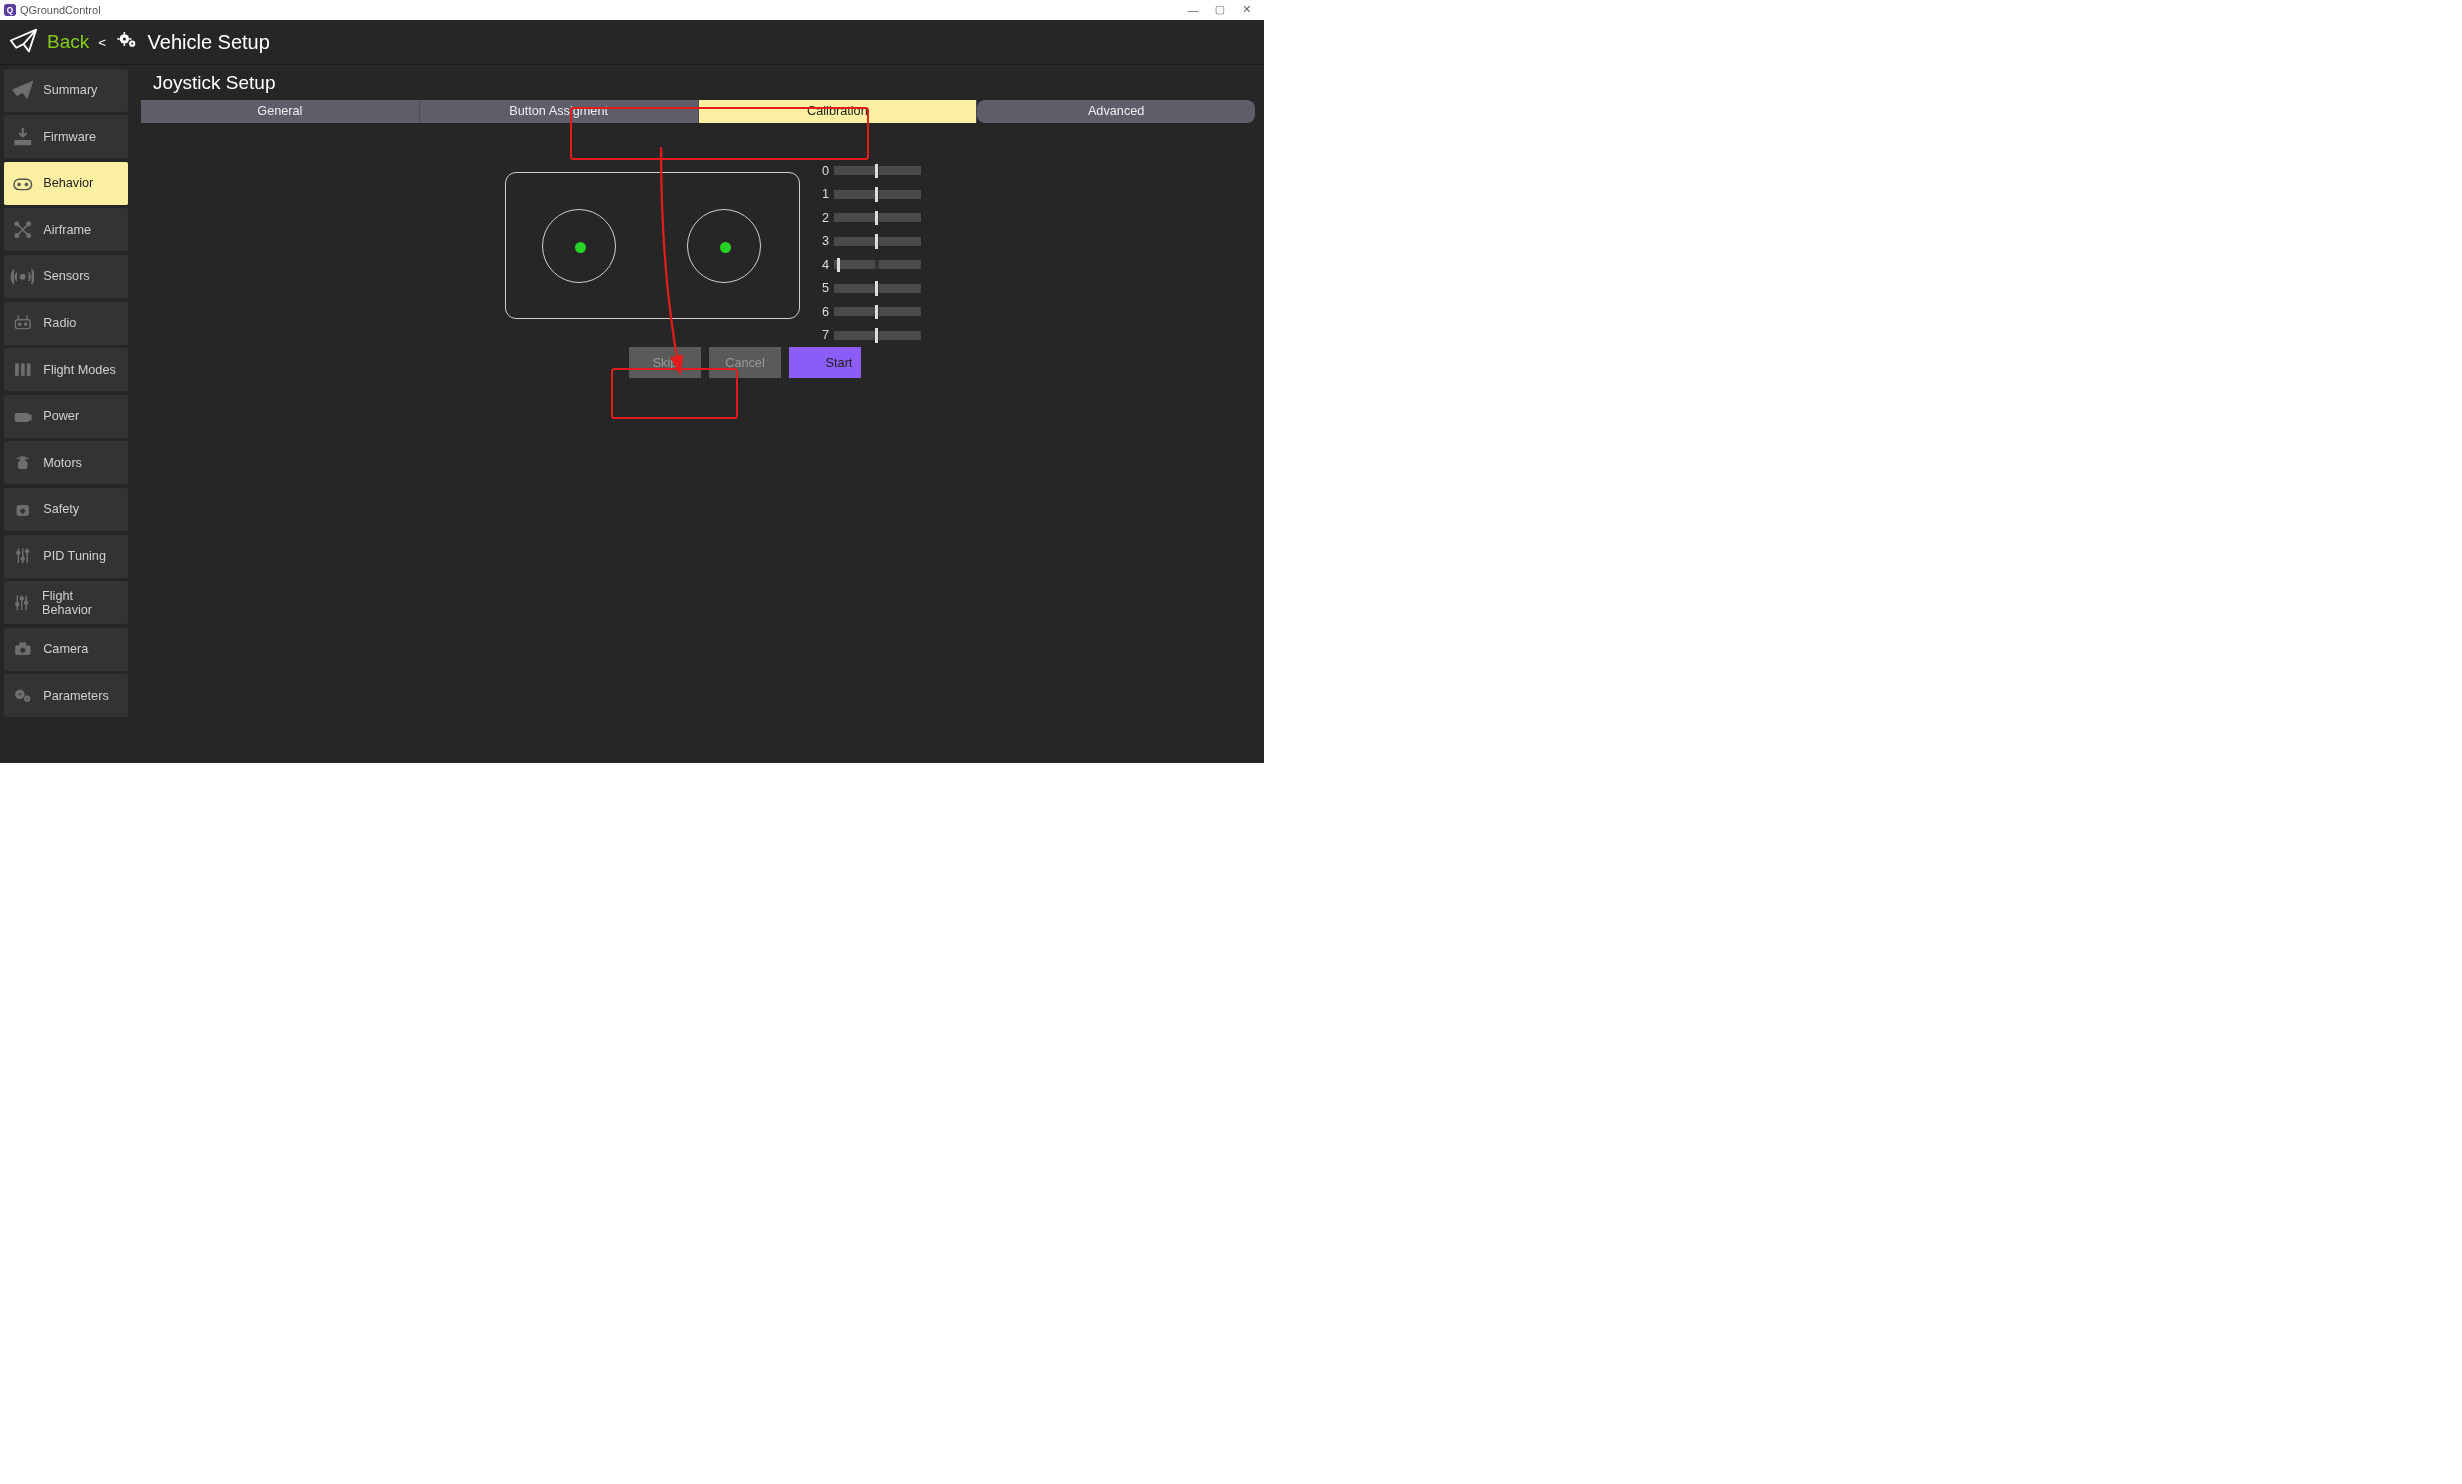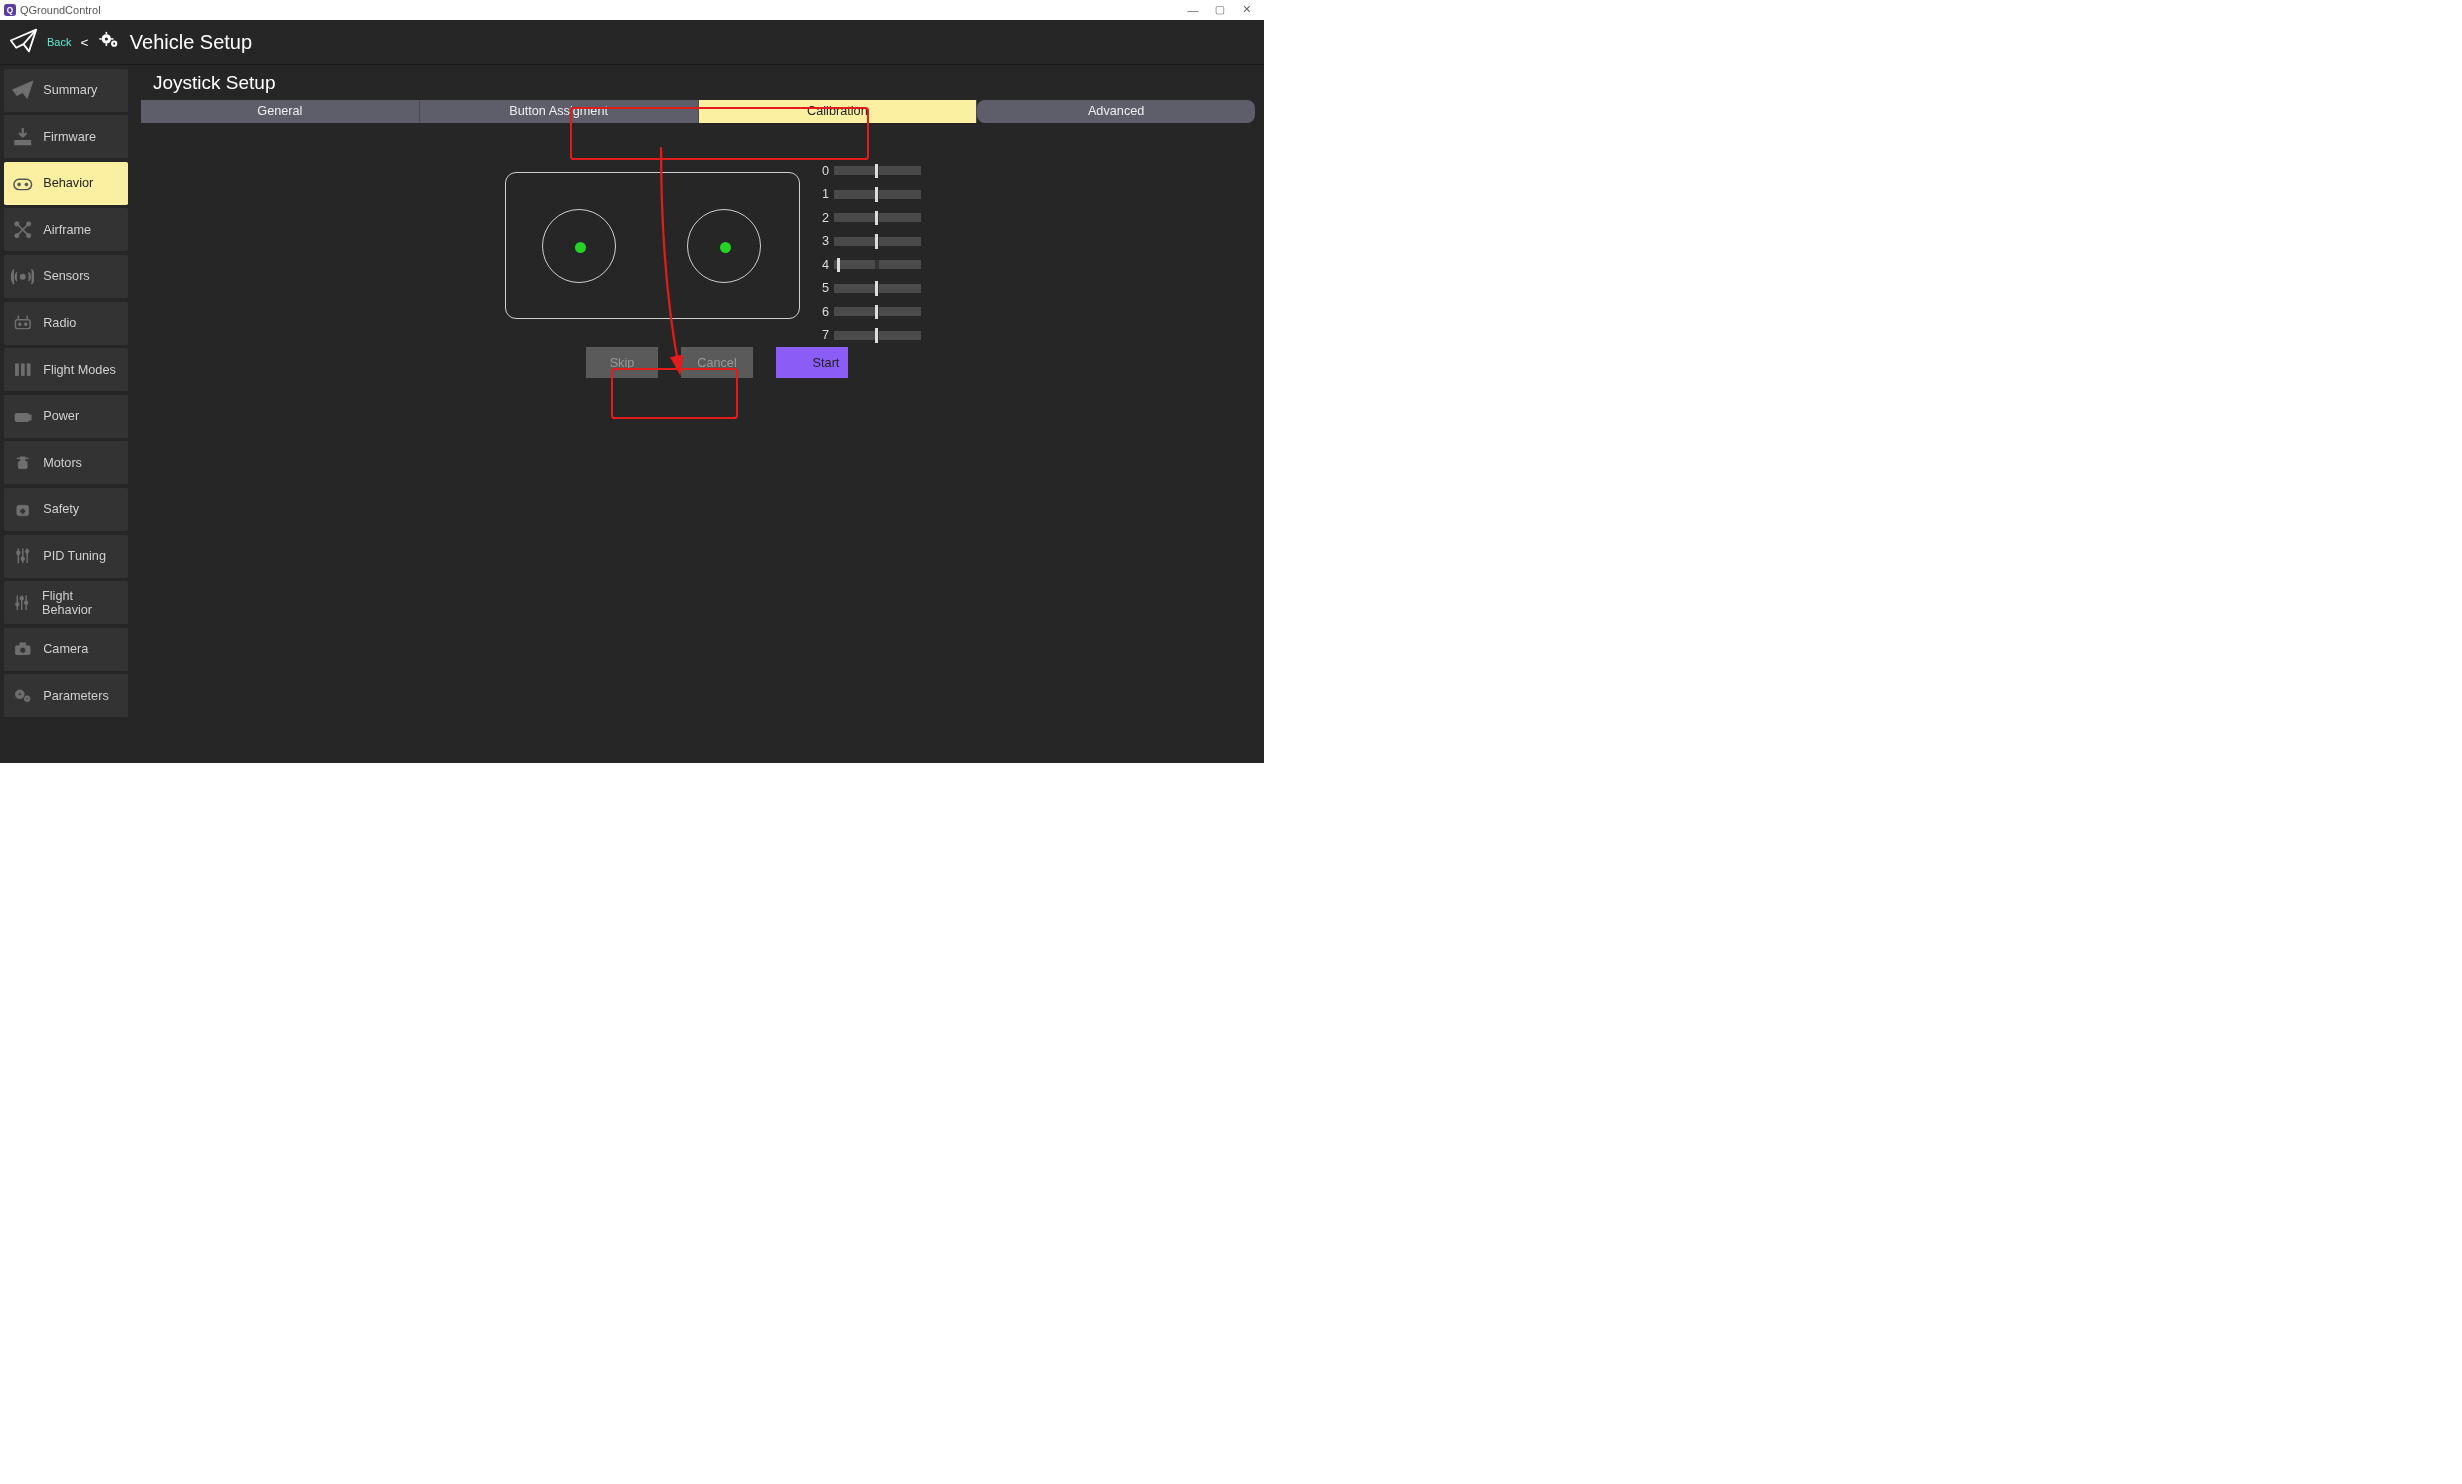--- a/index.html
+++ b/index.html
@@ -43,21 +43,21 @@
   .topbar {
     height: 45px;
     display: flex;
     align-items: center;
     padding: 0 9px;
     gap: 5.4px;
     border-bottom: 0.9px solid #1a1a1a;
   }
   .topbar .plane-icon svg { width: 29px; height: 29px; }
   .topbar .back {
-    color: #5eead4; font-size: 11px; margin-left: 3.6px;
+    color: #84cc16; font-size: 19px; margin-left: 3.6px;
   }
   .topbar .chev { color: #fff; font-size: 13.6px; margin: 0 3.6px; }
   .topbar .gear-icon svg { width: 25px; height: 25px; }
   .topbar .title { color: #fff; font-size: 20px; margin-left: 2px; }
 
   .body {
     display: flex;
     height: calc(100% - 45px);
   }
   .sidebar {
@@ -163,22 +163,22 @@
     background: linear-gradient(to right,#4a4a4a 0,#4a4a4a 41px,#333 41px,#333 45px,#4a4a4a 45px,#4a4a4a 100%);
   }
   .ch-ind {
     position:absolute; top:-2.7px; left:41px;
     width:2.7px; height:14.5px; background:#ddd;
   }
   .ch-row.r4 .ch-ind { left:2.7px; }
 
   .btn-row {
     position:absolute;
-    left: 445px; top: 188px;
-    display:flex; gap:23px;
+    left: 488px; top: 188px;
+    display:flex; gap:8px;
   }
   .btn {
     width: 72px; height: 31px;
     display:flex;align-items:center;justify-content:center;
     font-size:12.7px;
     cursor:pointer;
   }
   .btn.disabled { background:#5a5a5a; color:#999; cursor:default;}
   .btn.start { background:#8b5cf6; color:#222;padding-left:28px; }
 

